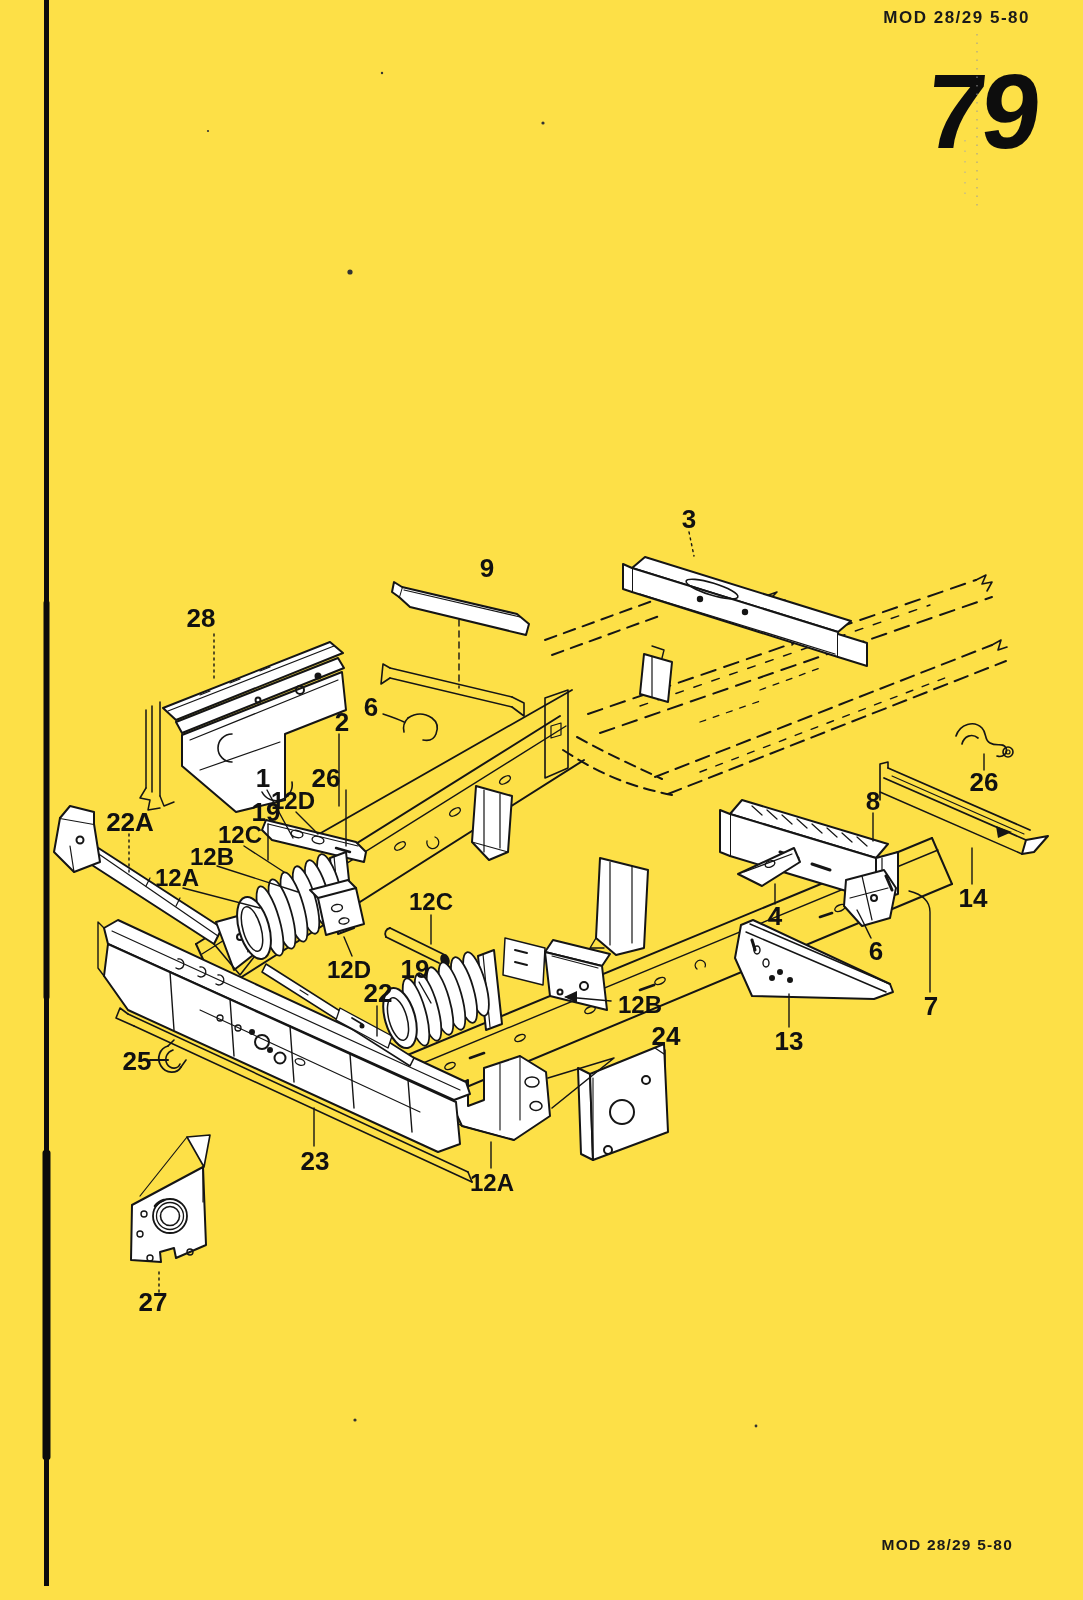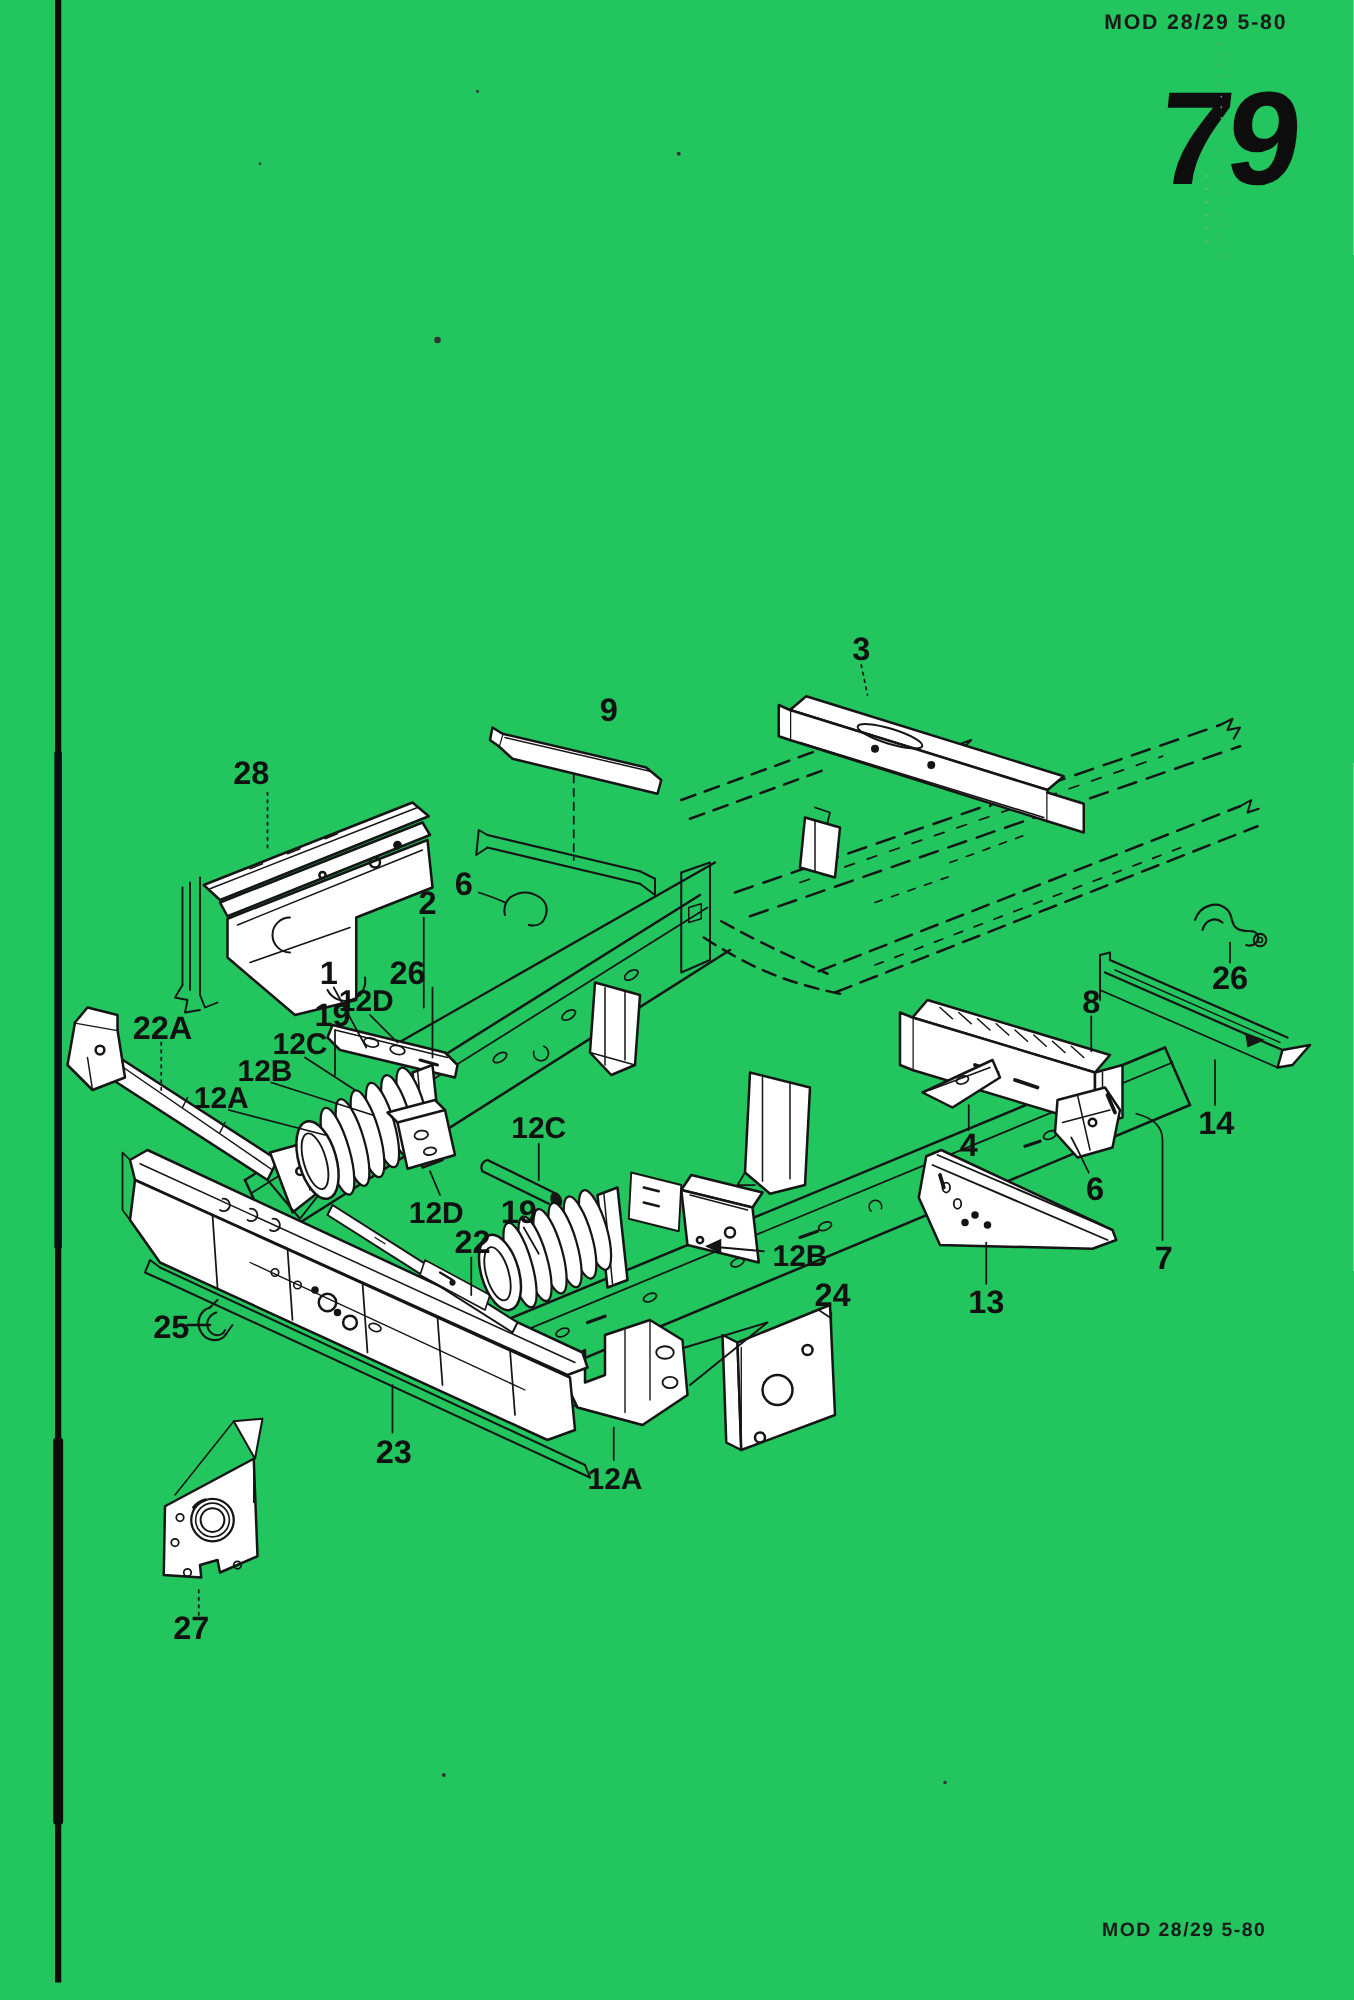--- a/index.html
+++ b/index.html
@@ -1,17 +1,17 @@
 <!DOCTYPE html>
 <html><head>
 <meta charset="utf-8">
 <style>
   html,body{margin:0;padding:0;background:#e8e8e8;}
   .page{
-    position:relative;width:1083px;height:1600px;background:#22c55e;
+    position:relative;width:1083px;height:1600px;background:#fde047;
     font-family:"Liberation Sans",sans-serif;color:#141414;overflow:hidden;
     margin:0 auto;
   }
   .header-code{
     position:absolute;top:8px;right:53px;font-size:17px;font-weight:bold;
     letter-spacing:1.5px;color:#1a1a1a;
   }
   .page-number{
     position:absolute;top:58px;right:46px;font-size:106px;font-weight:800;
     letter-spacing:-4px;color:#0d0d0d;transform:skewX(-6deg);line-height:1;

